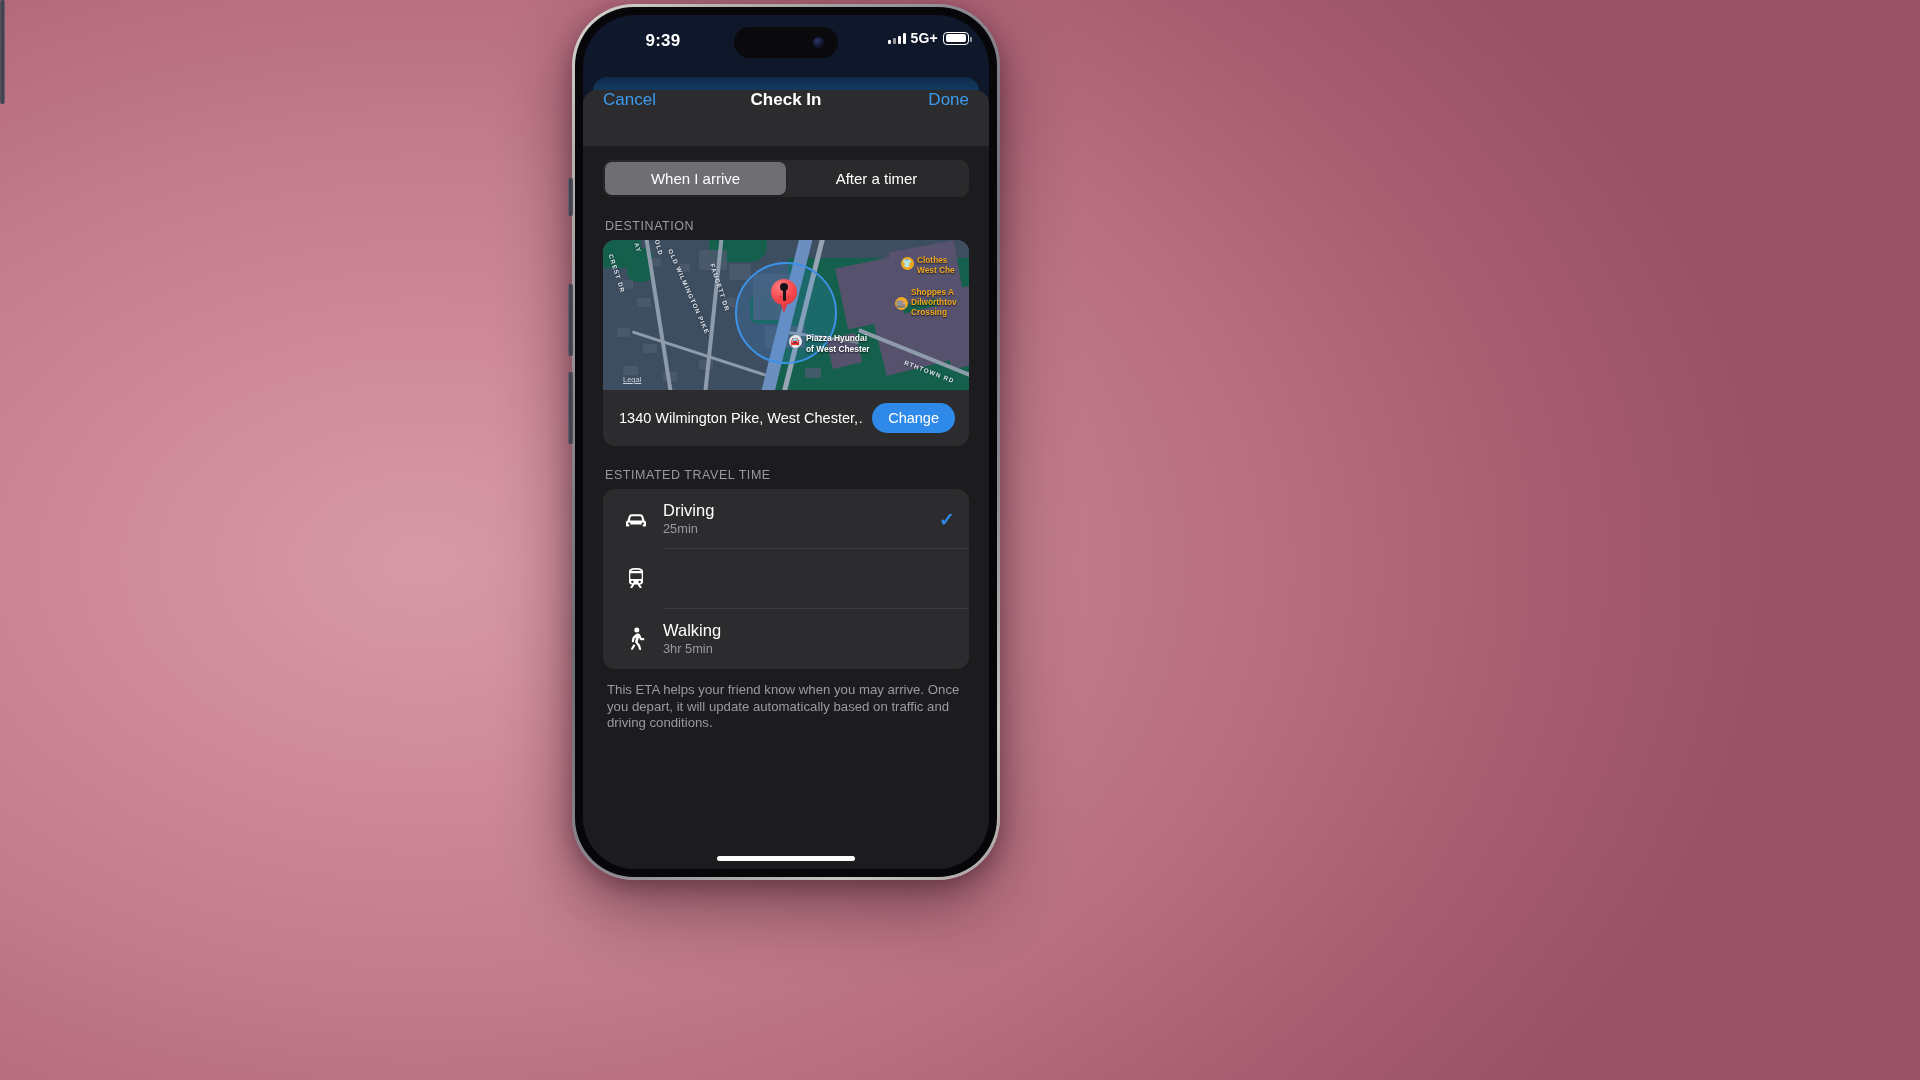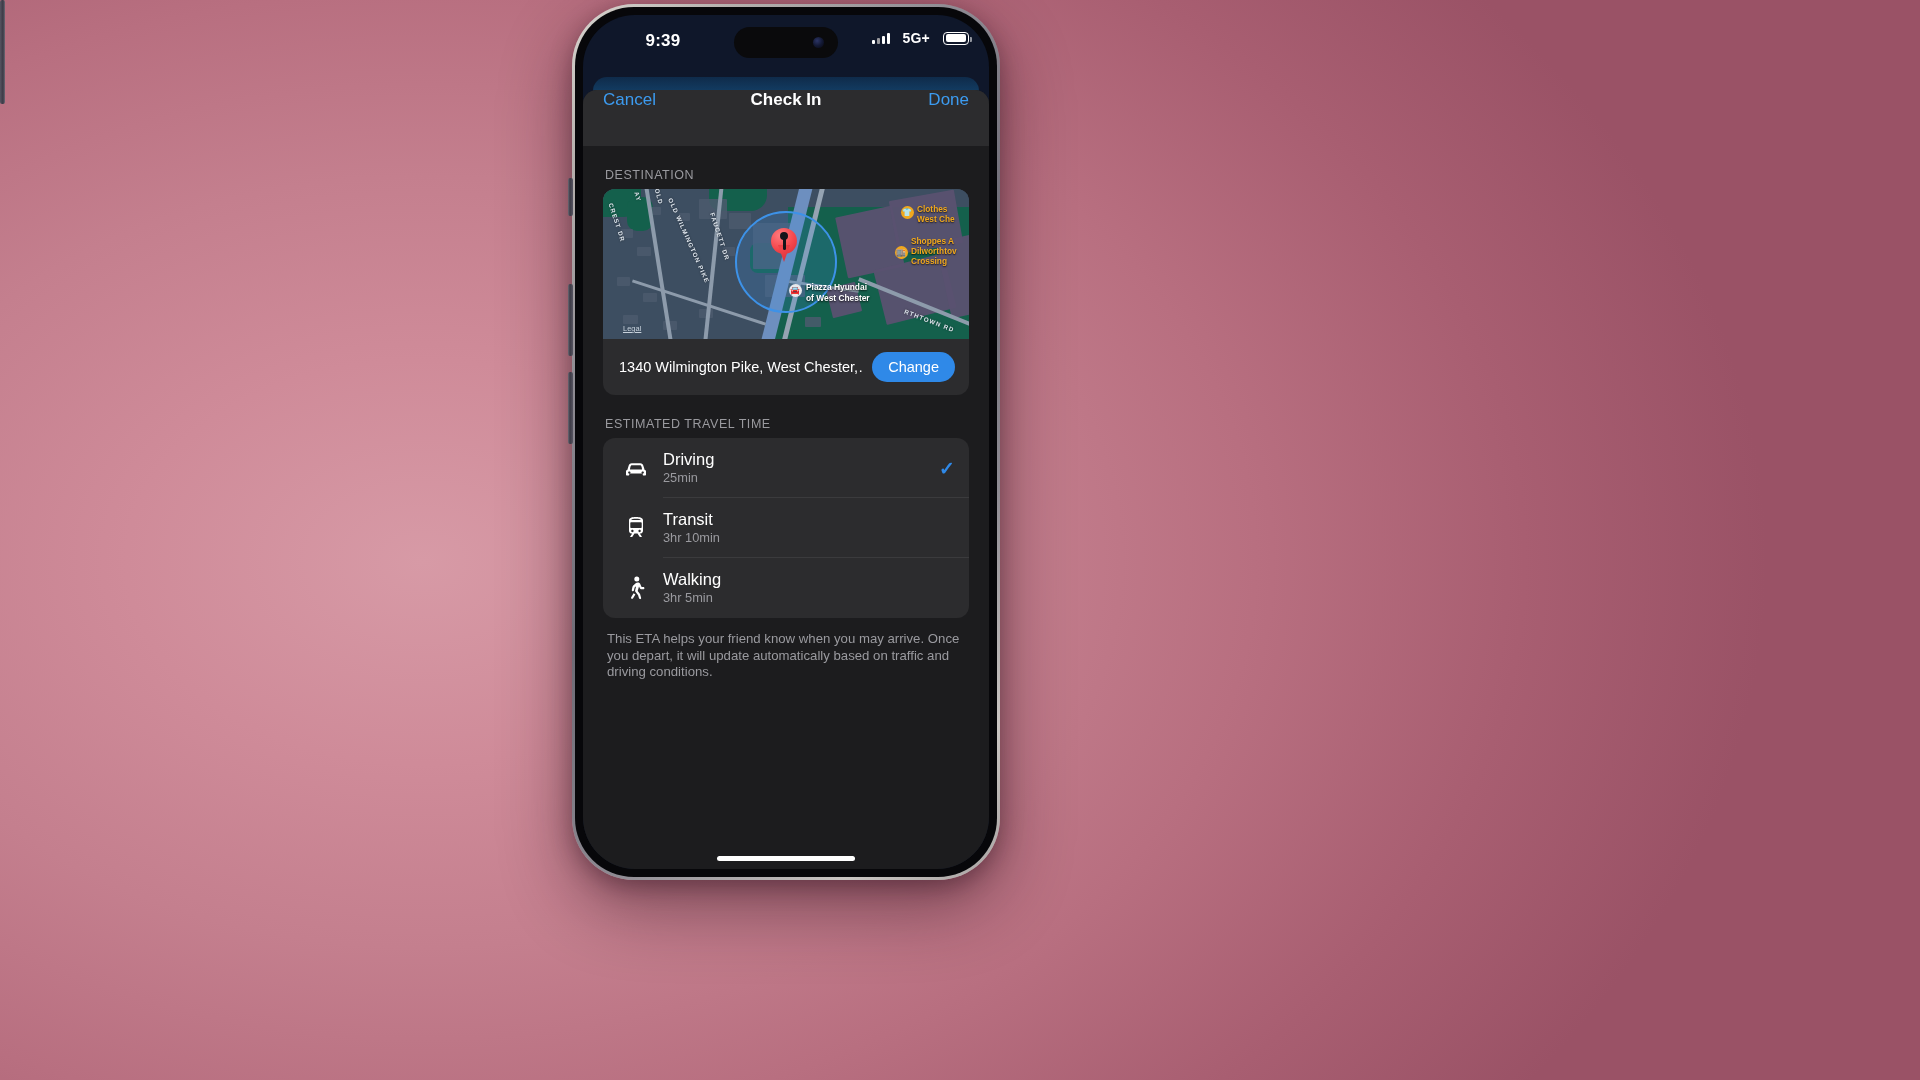--- a/index.html
+++ b/index.html
@@ -41,21 +41,21 @@
     background:linear-gradient(270deg,#6a6874,#3c3a46 40%,#565461 100%); border-radius:2px; z-index:2;}
 
   
   .statusbar{ position:absolute; left:0; top:0; width:406px; height:54px; z-index:20; }
   .sb-time{ position:absolute; left:49px; top:16px; width:62px; text-align:center;
     color:#fff; font-size:17px; font-weight:bold; letter-spacing:.2px; }
   .island{ position:absolute; left:151px; top:12px; width:104px; height:31px;
     background:#0a0a0c; border-radius:18px; }
   .island-lens{ position:absolute; right:14px; top:10px; width:11px; height:11px; border-radius:50%;
     background:radial-gradient(circle at 38% 34%, #2c3566 0%, #141a36 48%, #06070f 100%); }
-  .sb-right{ position:absolute; right:20px; top:15px; display:flex; align-items:center; gap:13px; }
+  .sb-right{ position:absolute; right:20px; top:15px; display:flex; align-items:center; gap:5px; }
   .bars{ display:flex; align-items:flex-end; gap:2px; height:11px; }
   .bars i{ display:block; width:3px; background:#fff; border-radius:1px; }
   .bars i:nth-child(1){ height:4px; background:#fff; }
   .bars i:nth-child(2){ height:6px; background:#9a9a9e; }
   .bars i:nth-child(3){ height:8px; background:#fff; }
   .bars i:nth-child(4){ height:11px; background:#fff; }
   .sb-net{ color:#fff; font-size:14px; font-weight:600; letter-spacing:.2px; }
   .batt{ position:relative; width:26px; height:13px; border:1.4px solid #fff; border-radius:4px; }
   .batt::after{ content:""; position:absolute; right:-4px; top:4px; width:2px; height:5px;
     background:#fff; border-radius:0 1px 1px 0; opacity:.55; }
@@ -183,20 +183,26 @@
   <div class="behind-card"></div>
 
   <div class="sheet">
 
     <div class="navbar">
       <button class="nav-btn">Cancel</button>
       <div class="nav-title">Check In</div>
       <button class="nav-btn">Done</button>
     </div>
 
+    <div class="seg-wrap">
+      <div class="seg">
+        <div class="seg-item active">When I arrive</div>
+        <div class="seg-item">After a timer</div>
+      </div>
+    </div>
 
     <div class="sec-head">DESTINATION</div>
 
     <div class="dest-card">
       <div class="map">
         <div class="m-water"></div>
 
         <div class="m-green" style="left:-4px;top:-6px;width:42px;height:34px;border-radius:0 0 18px 0;"></div>
         <div class="m-green" style="left:24px;top:8px;width:26px;height:34px;border-radius:10px;"></div>
         <div class="m-green" style="left:106px;top:-8px;width:58px;height:30px;border-radius:0 0 16px 12px;"></div>
@@ -294,24 +300,20 @@
         <div class="eta-check">✓</div>
         <div class="eta-sep"></div>
       </div>
 
       <div class="eta-row">
         <div class="eta-ico">
           <svg width="20" height="24" viewBox="0 0 20 24" fill="#fff">
             <path d="M10 1C6 1 3 1.6 3 4.6v10.1c0 1.6 1.3 2.9 2.9 2.9h.3l-2 2.9c-.2.3 0 .6.3.6h1.2c.3 0 .5-.1.7-.3l2.1-3.2h3l2.1 3.2c.2.2.4.3.7.3h1.2c.3 0 .5-.3.3-.6l-2-2.9h.3c1.6 0 2.9-1.3 2.9-2.9V4.6C17 1.6 14 1 10 1zm0 1.8c2.8 0 4.4.3 4.9 1.2H5.1c.5-.9 2.1-1.2 4.9-1.2zM5 6.2h10c.4 0 .7.3.7.7v4.3c0 .4-.3.7-.7.7H5c-.4 0-.7-.3-.7-.7V6.9c0-.4.3-.7.7-.7zm1.4 7.6c.7 0 1.2.5 1.2 1.2s-.5 1.2-1.2 1.2-1.2-.5-1.2-1.2.5-1.2 1.2-1.2zm7.2 0c.7 0 1.2.5 1.2 1.2s-.5 1.2-1.2 1.2-1.2-.5-1.2-1.2.5-1.2 1.2-1.2z"></path>
           </svg>
         </div>
-        <div class="eta-txt">
-          <div class="eta-name">Transit</div>
-          <div class="eta-sub">3hr 10min</div>
-        </div>
         <div class="eta-sep"></div>
       </div>
 
       <div class="eta-row">
         <div class="eta-ico">
           <svg width="18" height="24" viewBox="0 0 18 24" fill="#fff">
             <circle cx="9.8" cy="2.9" r="2.5"></circle>
             <path d="M11.6 6.6c-.9-.3-1.9-.1-2.6.5L6.2 9.4c-.4.4-.7.9-.8 1.5l-.6 3c-.1.6.3 1.2.9 1.3.6.1 1.2-.3 1.3-.9l.6-2.8 1.5-1.3-1 4.2c-.1.5 0 1 .3 1.4l2.7 3.4.9 3.1c.2.6.8 1 1.4.8.6-.2.9-.8.7-1.4l-.9-3.3c-.1-.3-.2-.5-.4-.7l-2.1-2.6 1.3-4.6 1 2c.2.4.6.7 1 .7l2.3.1c.6 0 1.1-.5 1.1-1.1s-.5-1.1-1.1-1.1l-1.7-.1-1.6-3.4c-.3-.6-.8-1-1.4-1.2zM6.6 17.3l-2.4 3.9c-.3.5-.2 1.2.4 1.5.5.3 1.2.1 1.5-.4l2.3-3.7-1.8-1.3z"></path>
           </svg>
         </div>

